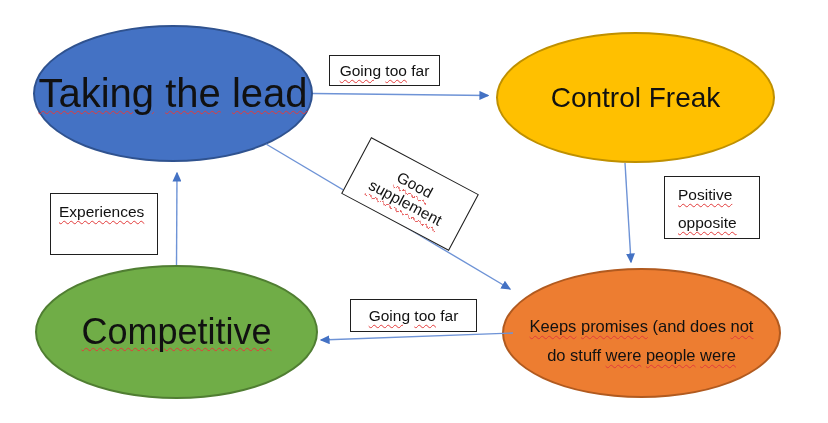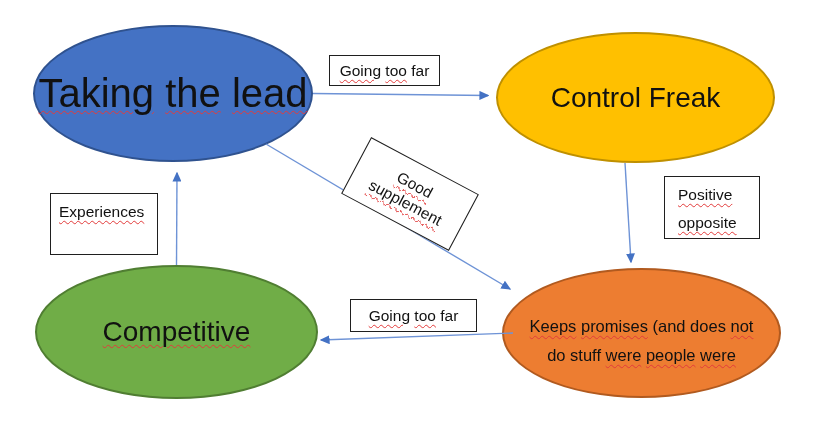--- a/index.html
+++ b/index.html
@@ -12,21 +12,21 @@
   #connectors path.conn{stroke:#6E93D6;stroke-width:1.4;fill:none;}
   
   .node{
     position:absolute;border-radius:50%;
     display:flex;align-items:center;justify-content:center;
     text-align:center;box-sizing:border-box;
   }
   .node .node-label{width:100%;}
   #node-taking{left:33px;top:25px;width:280px;height:137px;background:#4472C4;border:2.5px solid #2F528F;font-size:40px;}
   #node-control{left:496px;top:32px;width:279px;height:131px;background:#FFC000;border:2.5px solid #BF9000;font-size:28px;justify-content:flex-end;}
-  #node-competitive{left:35px;top:265px;width:283px;height:134px;background:#70AD47;border:2.5px solid #507E32;font-size:28px;}
+  #node-competitive{left:35px;top:265px;width:283px;height:134px;background:#70AD47;border:2.5px solid #507E32;font-size:36px;}
   #node-keeps{left:502px;top:268px;width:279px;height:130px;background:#ED7D31;border:2.5px solid #B15A1F;font-size:16.5px;line-height:29px;}
   #node-keeps .node-label{padding:0 6px;margin-top:16px;}
   
   .lblbox{
     position:absolute;background:#fff;border:1.5px solid #1F1F1F;
     font-size:15.5px;box-sizing:border-box;
   }
   .lblbox.center{display:flex;flex-direction:column;align-items:center;justify-content:center;text-align:center;}
   #box-going-top{left:329px;top:55px;width:111px;height:31px;}
   #box-good{left:349px;top:162px;width:122px;height:64px;transform:rotate(28deg);line-height:20px;}

